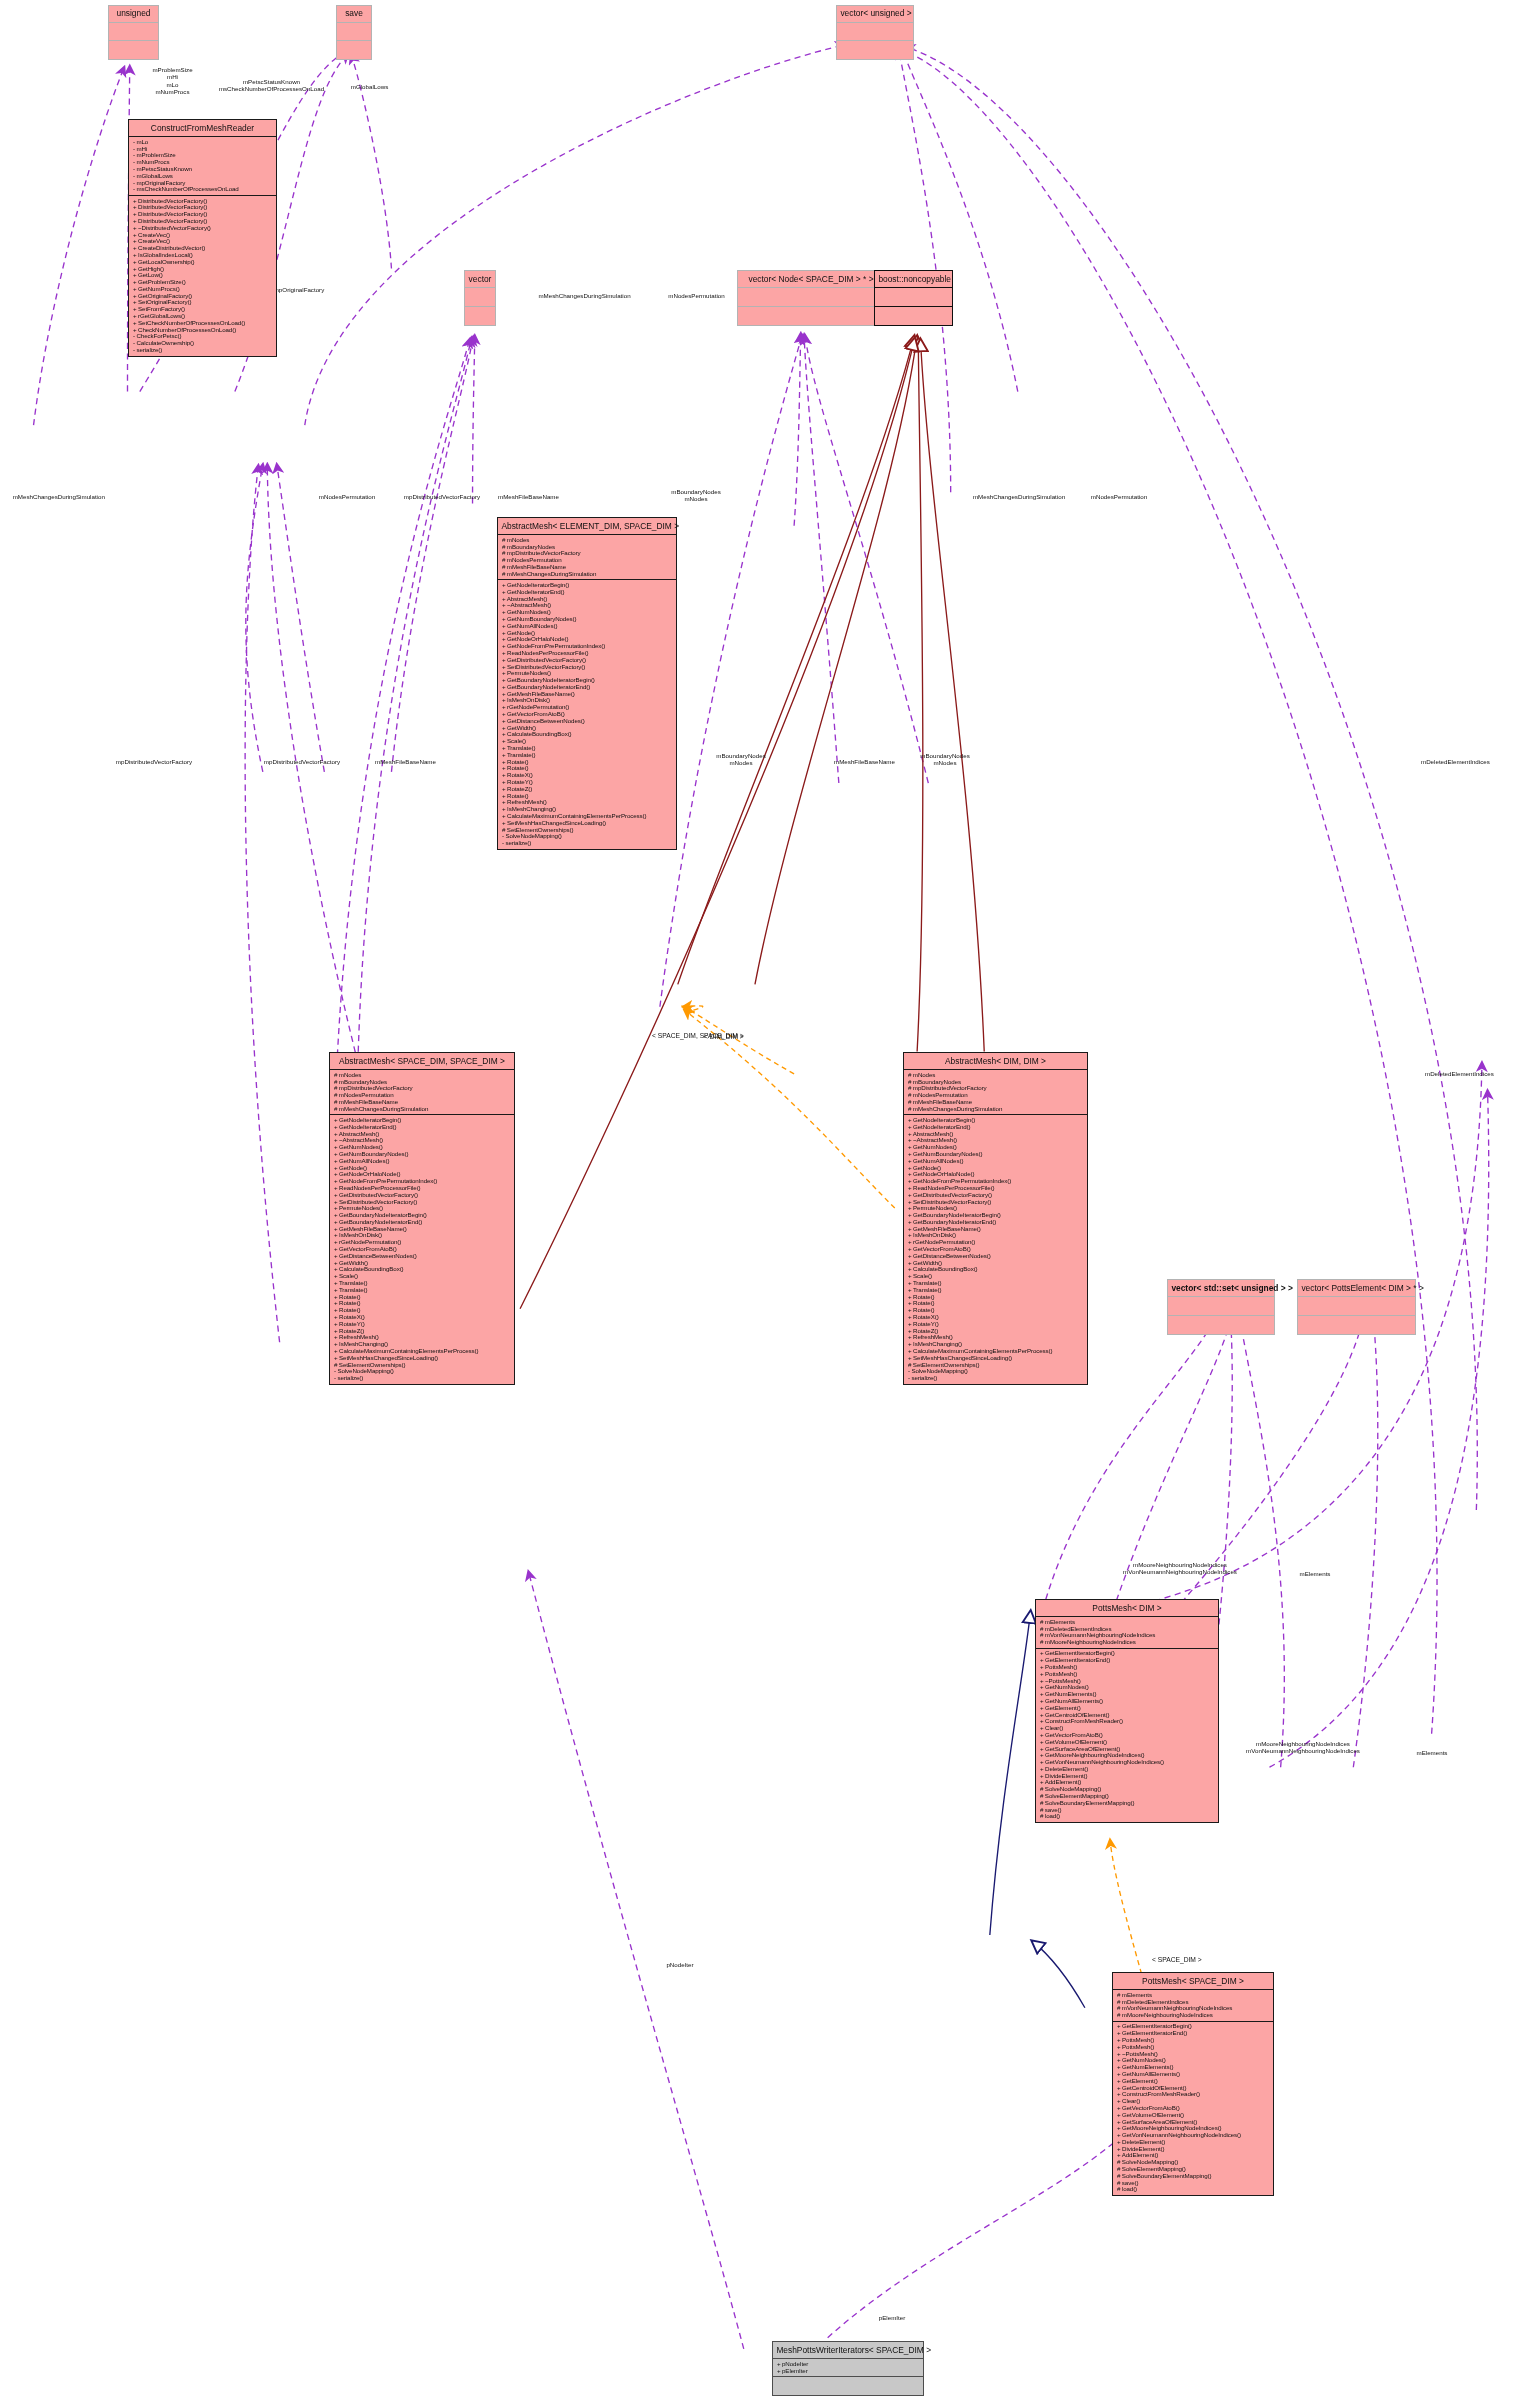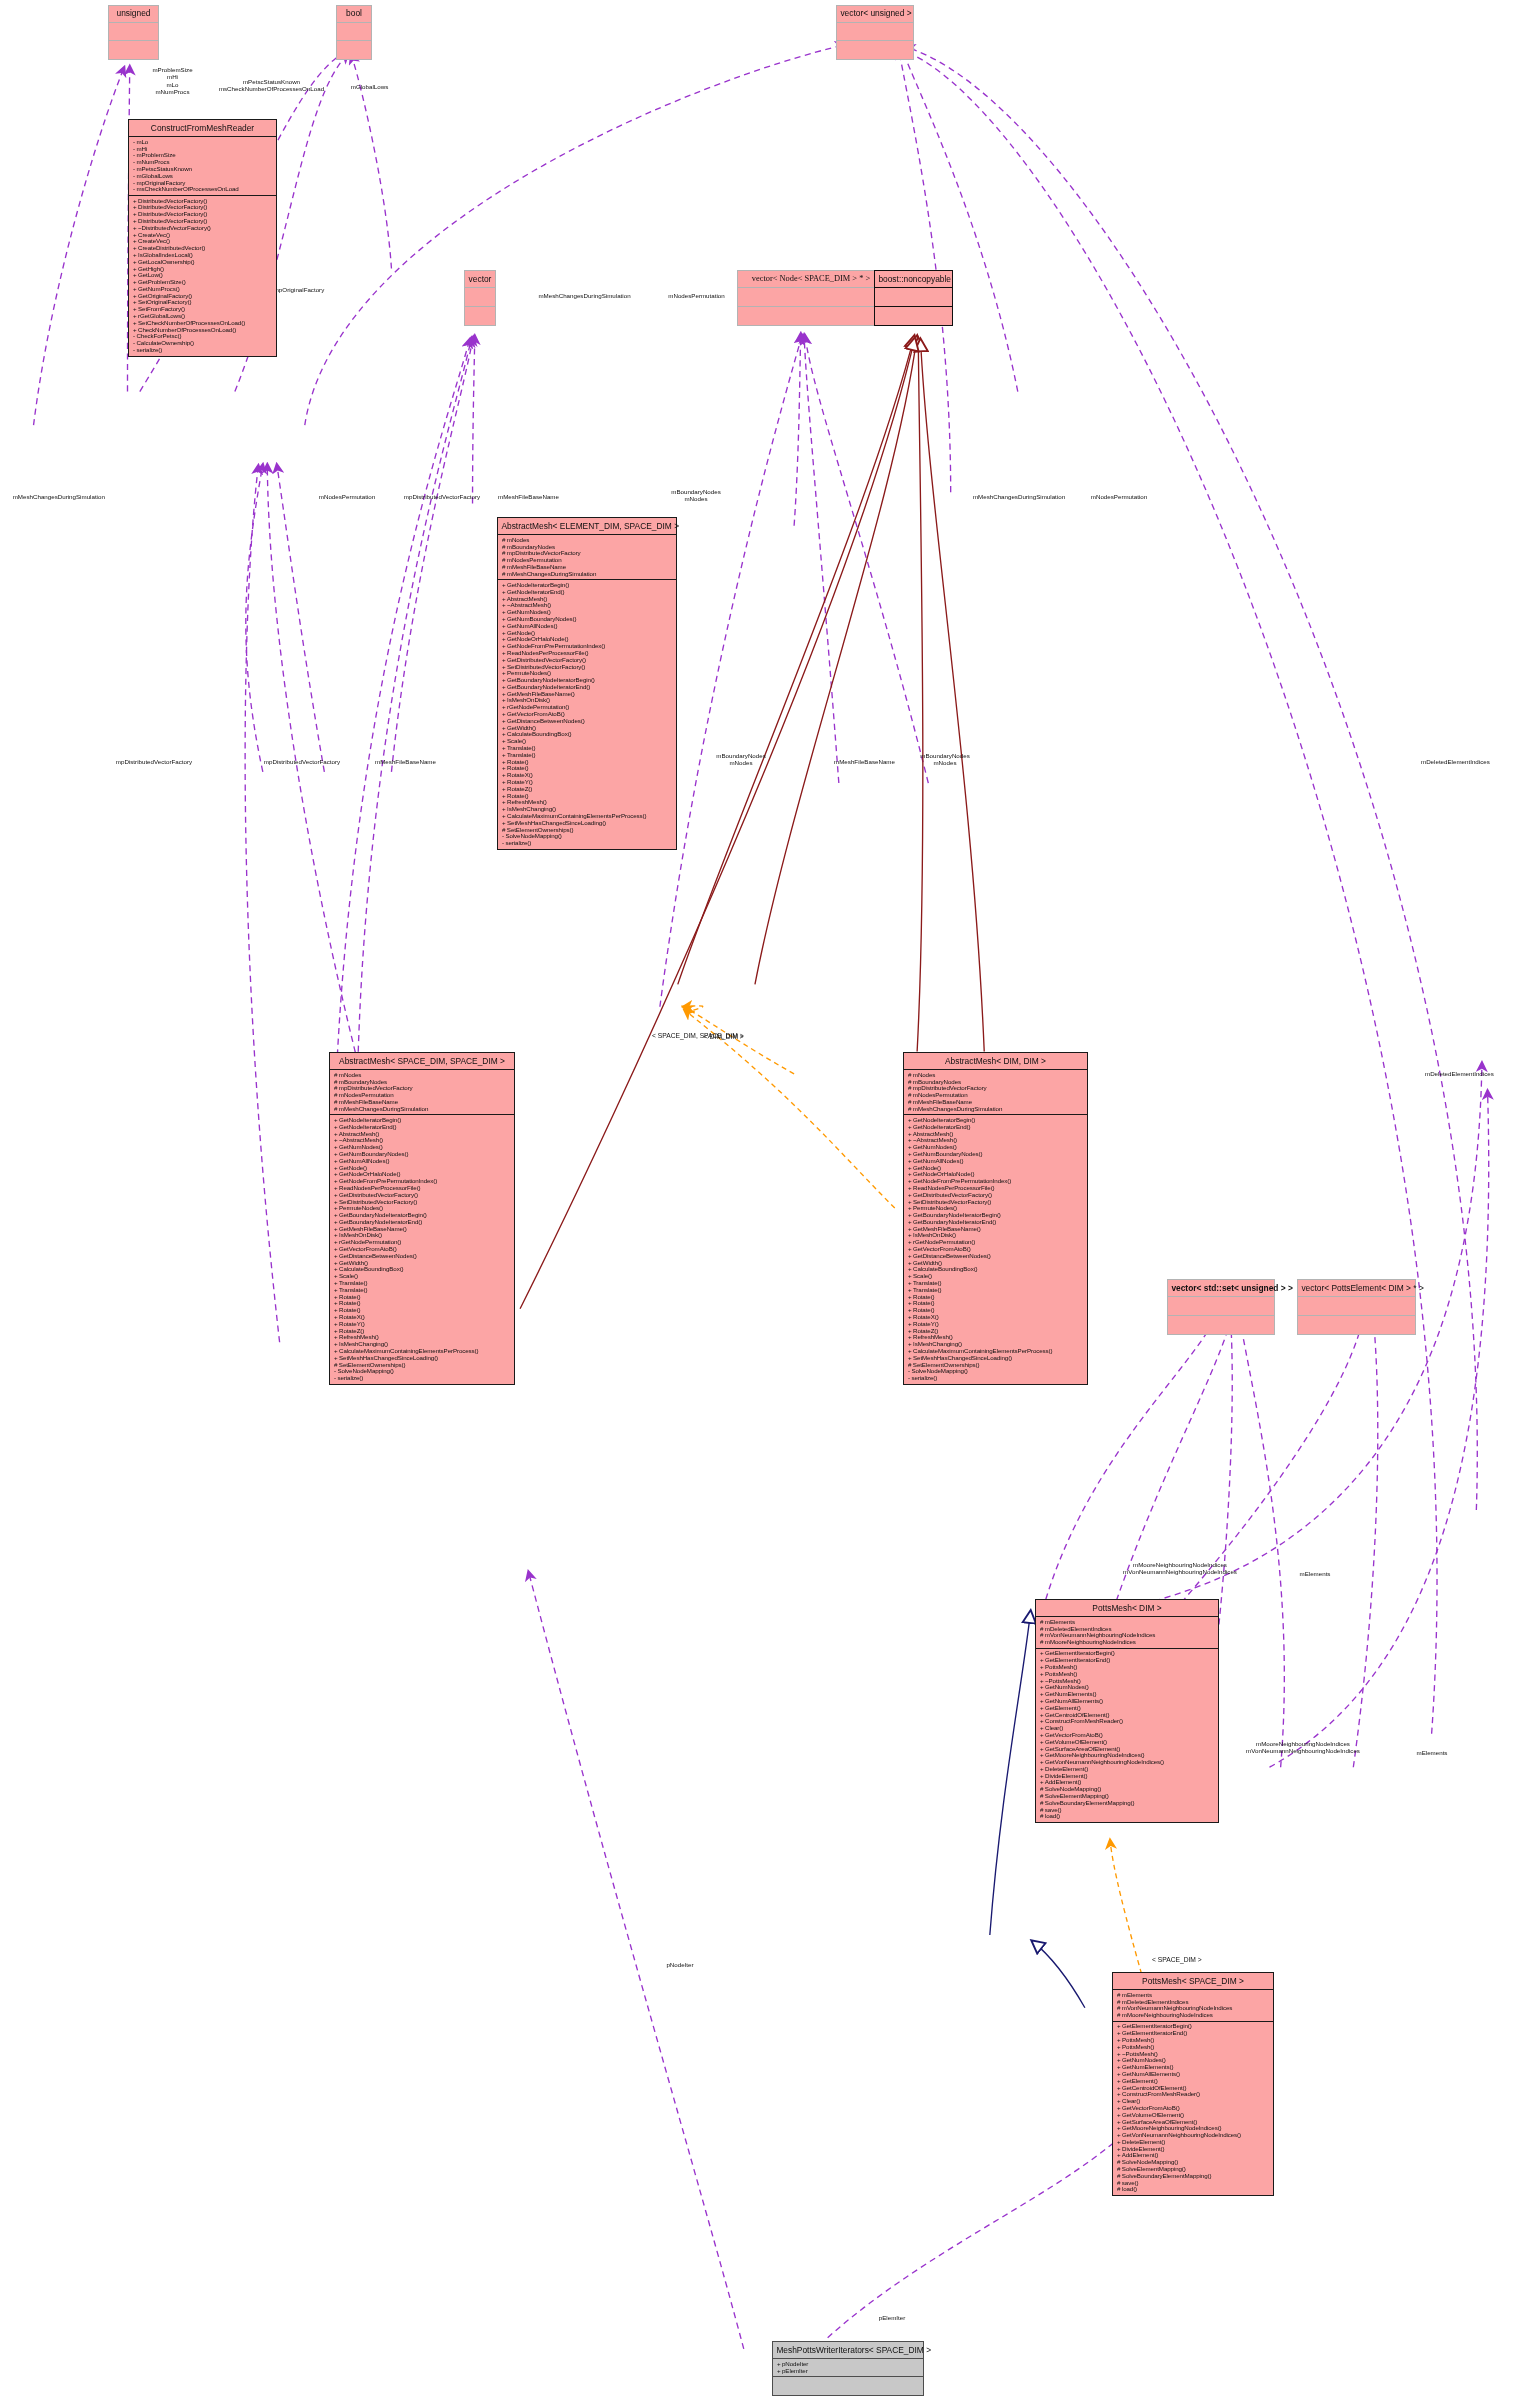--- a/index.html
+++ b/index.html
@@ -166,21 +166,21 @@
     </g>
   </svg>
 
   <div class="node thin" style="left:108px; top:4.5px; width:51px;">
     <div class="title">unsigned</div>
     <div class="compartment empty div"></div>
     <div class="compartment empty"></div>
   </div>
 
   <div class="node thin" style="left:336px; top:4.5px; width:36px;">
-    <div class="title">bool</div>
+    <div class="title">save</div>
     <div class="compartment empty div"></div>
     <div class="compartment empty"></div>
   </div>
 
   <div class="node thin" style="left:836px; top:4.5px; width:78px;">
     <div class="title">vector&lt; unsigned &gt;</div>
     <div class="compartment empty div"></div>
     <div class="compartment empty"></div>
   </div>
 
@@ -222,21 +222,21 @@
       <div class="row">- serialize()</div>
     </div>
   </div>
 
   <div class="node thin" style="left:464px; top:270px; width:32px;">
     <div class="title">vector</div>
     <div class="compartment empty div"></div>
     <div class="compartment empty"></div>
   </div>
 
-  <div class="node thin" style="left:737px; top:270px; width:148px;font-family:Liberation Serif, serif;">
+  <div class="node thin" style="left:737px; top:270px; width:148px;">
     <div class="title">vector&lt; Node&lt; SPACE_DIM &gt; * &gt;</div>
     <div class="compartment empty div"></div>
     <div class="compartment empty"></div>
   </div>
 
   <div class="node bold" style="left:874px; top:270px; width:79px;">
     <div class="title div">boost::noncopyable</div>
     <div class="compartment empty div"></div>
     <div class="compartment empty"></div>
   </div>

